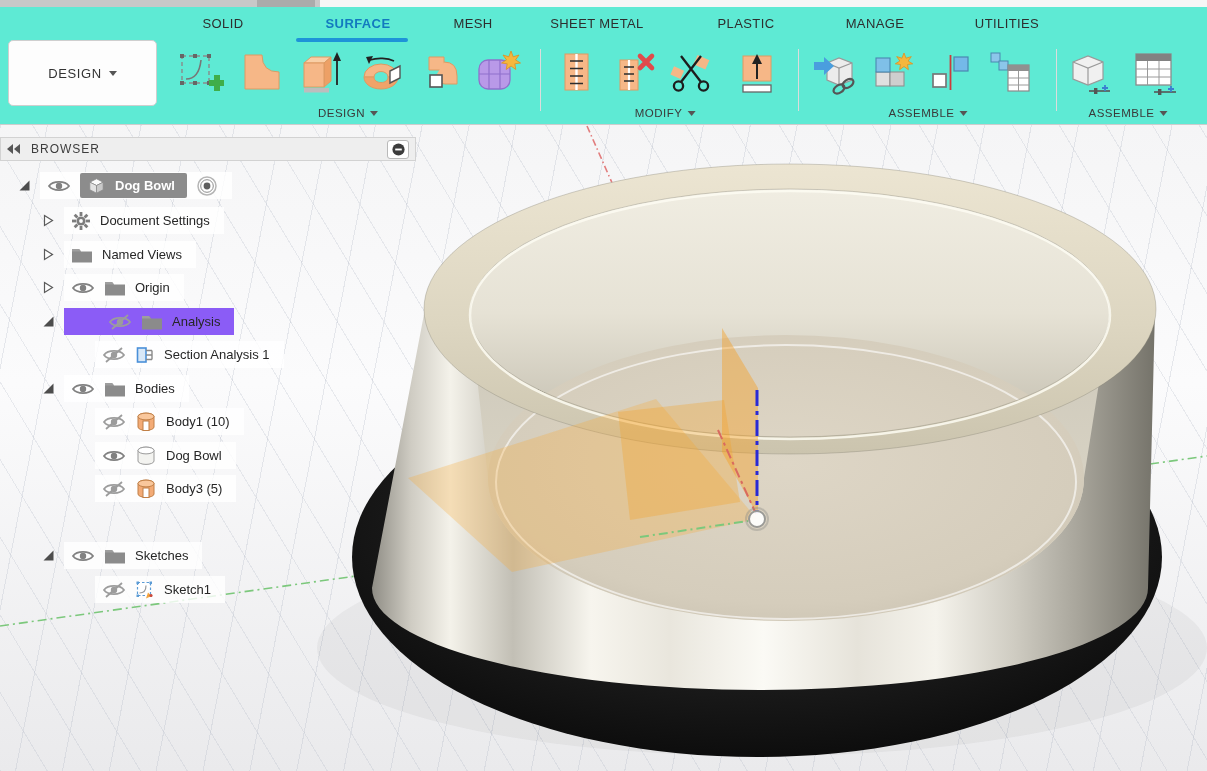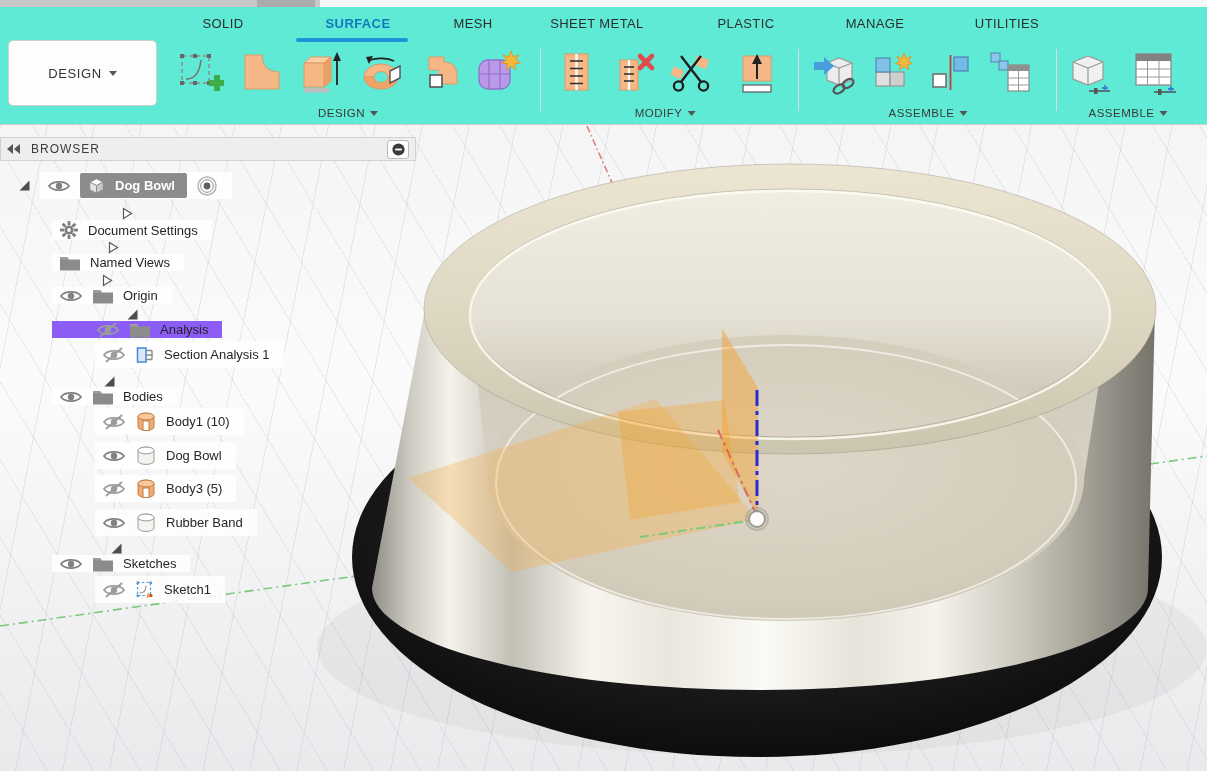--- a/index.html
+++ b/index.html
@@ -44,21 +44,21 @@
   .browser-header { position:absolute; left:0; top:137px; width:416px; height:24px;
     background:#eeeeee; border:1px solid #d2d2d2; display:flex; align-items:center; padding:0 6px; }
   .browser-title { font-size:12px; letter-spacing:1px; color:#3c3c3c; margin-left:10px; flex:1; }
   .hdr-btn { width:22px; height:19px; background:#fff; border:1px solid #b9b9b9; border-radius:3px;
     display:flex; align-items:center; justify-content:center; }
 
   .trow { position:absolute; height:27px; display:flex; align-items:center; font-size:13px; color:#262626; }
   .disc { width:13px; height:13px; flex:0 0 13px; }
   .trow .disc { margin-right:9px; }
   .lvl0 { left:18px; }
-  .lvl1 { left:52px;flex-direction:column; }
+  .lvl1 { left:42px; }
   .lvl2 { left:95px; }
   .chip { display:inline-flex; align-items:center; gap:9px; height:27px;
     background:rgba(255,255,255,.82); padding:0 14px 0 7px; }
   .chip.selected { background:#8b5cf6;padding-left:44px; }
   .rootbox { display:inline-flex; align-items:center; gap:8px; background:#8c8c8c; border-radius:2px;
     padding:2px 12px 2px 6px; color:#fff; font-weight:700; }
   .tlabel { white-space:nowrap; }
 </style>
 </head>
 <body>
@@ -510,33 +510,20 @@
       </svg>
       <svg width="22" height="20" viewBox="0 0 22 20">
         <path d="M3,4.5 a8,3.4 0 0 1 16,0 v10.5 a8,3.4 0 0 1 -16,0 z" fill="#f3ab76" stroke="#c07f46" stroke-width="1"></path>
         <ellipse cx="11" cy="4.5" rx="8" ry="3.4" fill="#f9c79c" stroke="#c07f46" stroke-width="1"></ellipse>
         <rect x="8" y="9" width="6" height="9.5" fill="#fff" stroke="#c07f46" stroke-width="1"></rect>
       </svg>
       <span class="tlabel">Body3 (5)</span>
     </span>
   </div>
 
-  <div class="trow lvl2" style="top:509px">
-    <span class="chip">
-      <svg width="24" height="16" viewBox="0 0 24 16">
-        <path d="M2,8 C6,2.5 18,2.5 22,8 C18,13.5 6,13.5 2,8 Z" fill="none" stroke="#818181" stroke-width="1.8"></path>
-          <circle cx="12" cy="8" r="3.2" fill="#818181"></circle>
-      </svg>
-      <svg width="22" height="20" viewBox="0 0 22 20">
-        <path d="M3,4.5 a8,3.4 0 0 1 16,0 v10.5 a8,3.4 0 0 1 -16,0 z" fill="#f3f3f0" stroke="#9a9a9a" stroke-width="1"></path>
-        <ellipse cx="11" cy="4.5" rx="8" ry="3.4" fill="#ffffff" stroke="#9a9a9a" stroke-width="1"></ellipse>
-      </svg>
-      <span class="tlabel">Rubber Band</span>
-    </span>
-  </div>
 
   <div class="trow lvl1" style="top:542px">
     <svg class="disc" viewBox="0 0 13 13">
         <polygon points="1.5,11.5 11.5,11.5 11.5,1.5" fill="#4d4d4d"></polygon>
       </svg>
     <span class="chip">
       <svg width="24" height="16" viewBox="0 0 24 16">
         <path d="M2,8 C6,2.5 18,2.5 22,8 C18,13.5 6,13.5 2,8 Z" fill="none" stroke="#818181" stroke-width="1.8"></path>
           <circle cx="12" cy="8" r="3.2" fill="#818181"></circle>
       </svg>

